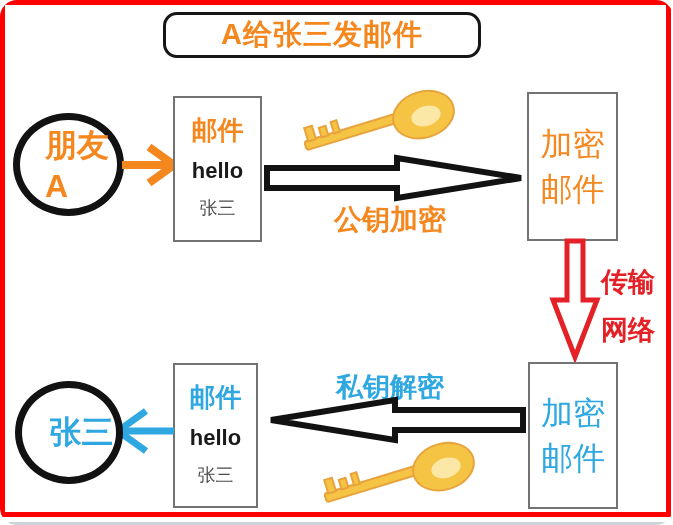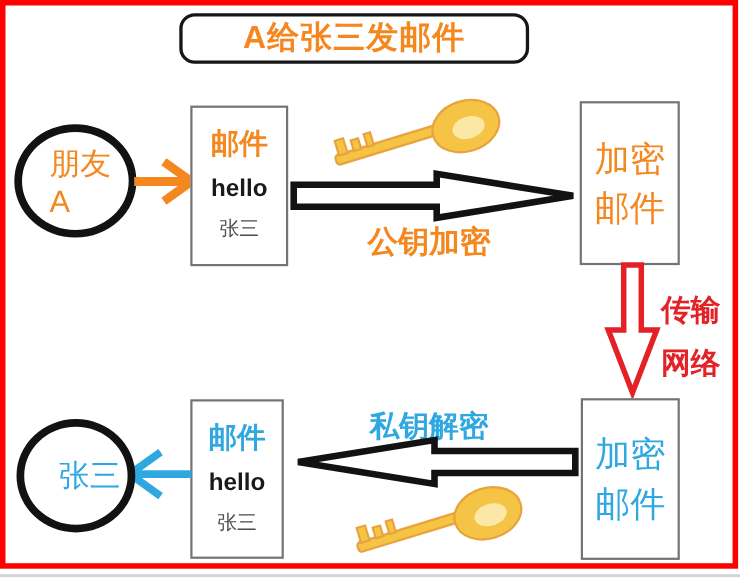--- a/index.html
+++ b/index.html
@@ -5,20 +5,21 @@
   * { margin: 0; padding: 0; box-sizing: border-box; }
   html, body { background: #ffffff; }
   body { font-family: "Liberation Sans", "DejaVu Sans", sans-serif; }
 
   .canvas {
     position: relative;
     width: 673px;
     height: 525px;
     background: #ffffff;
     overflow: hidden;
+    border-radius: 17px;
   }
   .frame {
     position: absolute;
     left: 0; top: 0; right: 2px; bottom: 8px;
     border: 5px solid #fe0000;
     pointer-events: none;
   }
   .bottom-strip {
     position: absolute;
     left: 0; right: 0; bottom: 0; height: 3px;
@@ -43,21 +44,21 @@
 
   .circle {
     position: absolute;
     border: 7px solid #121212;
     border-radius: 50%;
     background: #ffffff;
     display: flex; align-items: center; justify-content: center;
   }
   .circle.sender { left: 13px; top: 113px; width: 111px; height: 103px; }
   .circle.receiver { left: 15px; top: 381px; width: 108px; height: 103px; }
-  .circle span { font-weight: normal; font-size: 28px; margin-left: 25px; }
+  .circle span { font-weight: bold; font-size: 32px; margin-left: 25px; }
   .circle.sender span { color: #f5871f; }
   .circle.receiver span { color: #2fa8e1; }
 
   .node-box {
     position: absolute;
     border: 2px solid #737373;
     background: #ffffff;
     display: flex; flex-direction: column;
     align-items: center;
     text-align: center;

